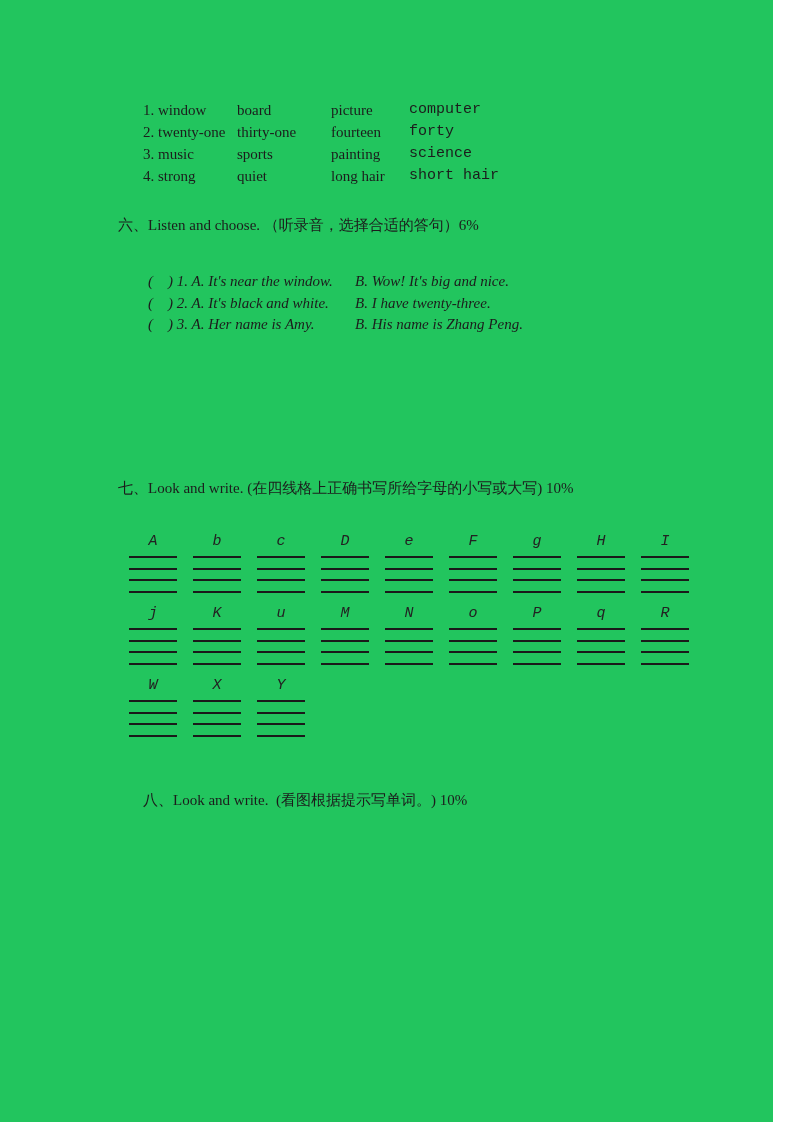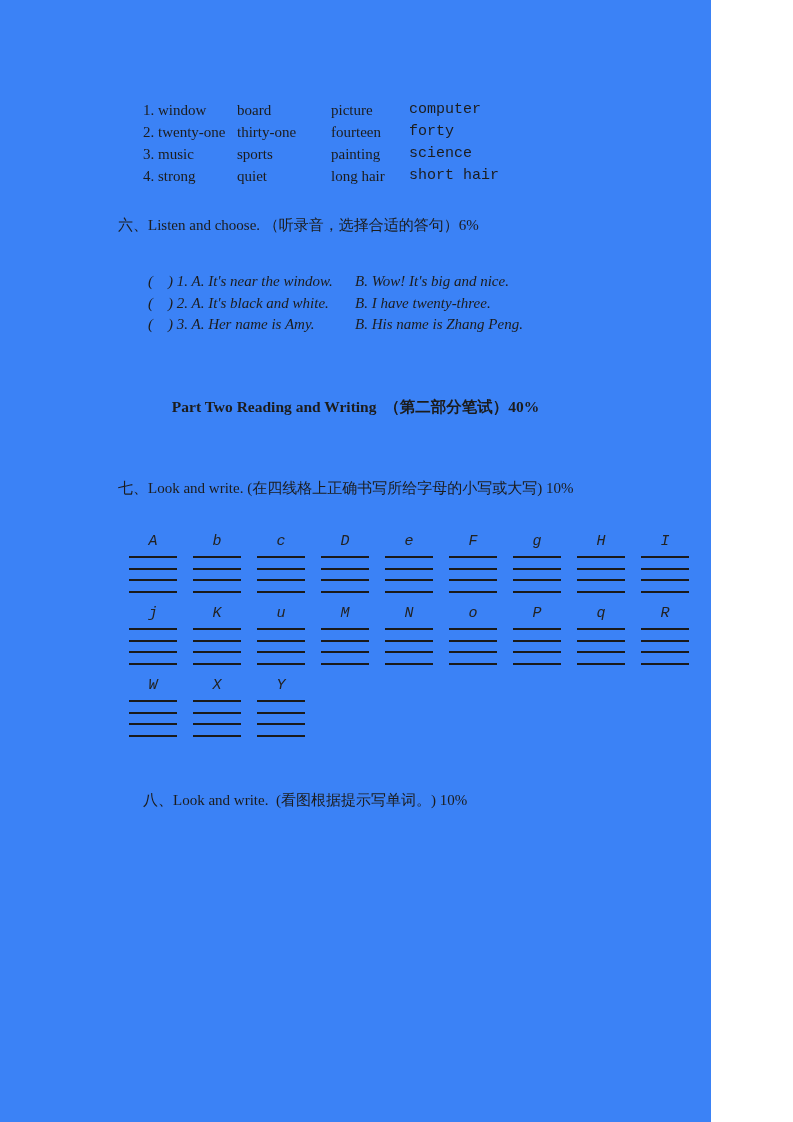--- a/index.html
+++ b/index.html
@@ -1,20 +1,20 @@
 <!DOCTYPE html>
 <html><head>
 <meta charset="utf-8">
 <style>
   html, body { margin: 0; padding: 0; background: #ffffff; }
   .page {
     position: relative;
-    width: 711px;
+    width: 773px;
     height: 1122px;
-    background: #3b82f6;
+    background: #22c55e;
     font-family: "Liberation Serif", "DejaVu Serif", serif;
     color: #1c1c1c;
     overflow: hidden;
   }
 
   
   .word-list { position: absolute; left: 143px; top: 99px; font-size: 15px; }
   .word-row { display: flex; height: 22px; line-height: 22px; }
   .word-cell { display: inline-block; white-space: nowrap; }
   .word-cell.c0 { width: 94px; }
@@ -113,21 +113,20 @@
       <div class="listen-row">
         <span class="listen-left">(    ) 2. A. It's black and white.</span>
         <span class="listen-right">B. I have twenty-three.</span>
       </div>
       <div class="listen-row">
         <span class="listen-left">(    ) 3. A. Her name is Amy.</span>
         <span class="listen-right">B. His name is Zhang Peng.</span>
       </div>
     </div>
 
-  <div class="part-two">Part Two Reading and Writing  （第二部分笔试）40%</div>
 
   <div class="sec-heading sec-seven">七、Look and write. (在四线格上正确书写所给字母的小写或大写) 10%</div>
 
   <div class="letter-grids">
       <div class="grid-row">
         <div class="grid-cell">
           <div class="grid-letter">A</div>
           <div class="four-lines">
             <div class="line"></div>
             <div class="line"></div>

